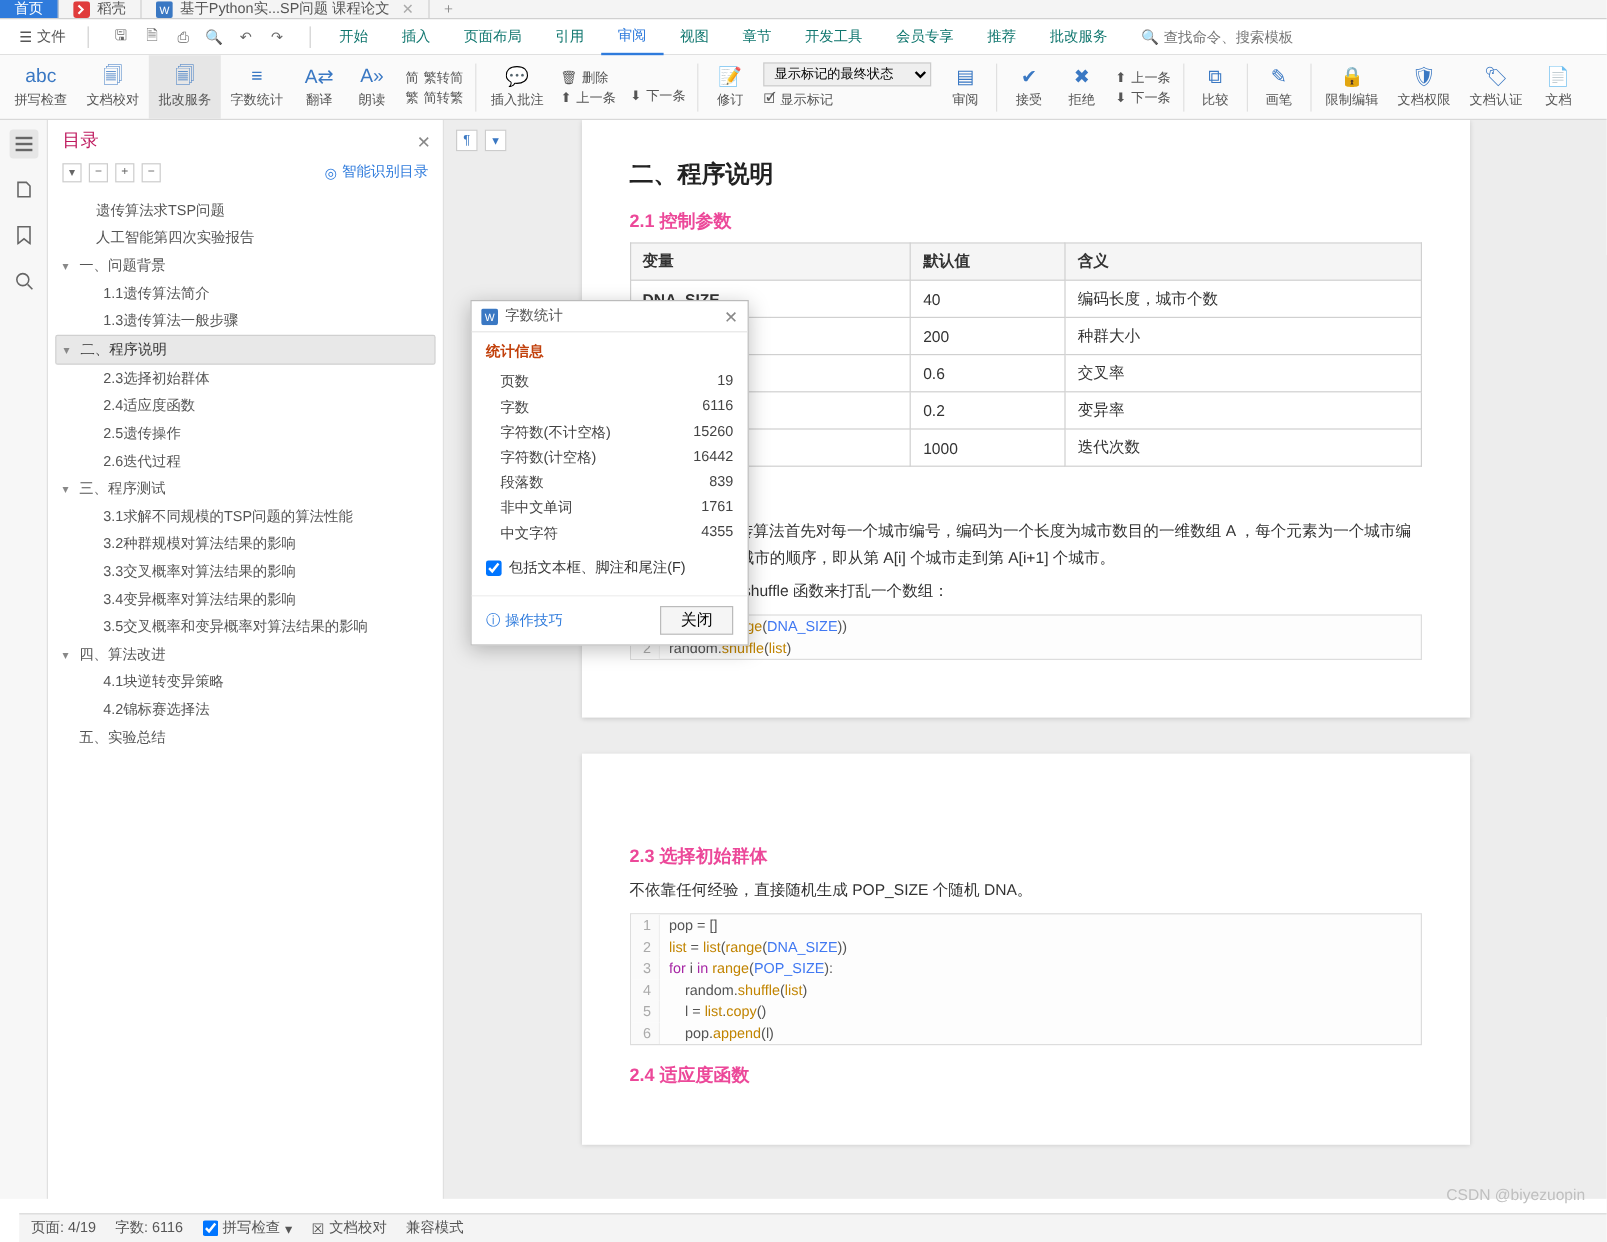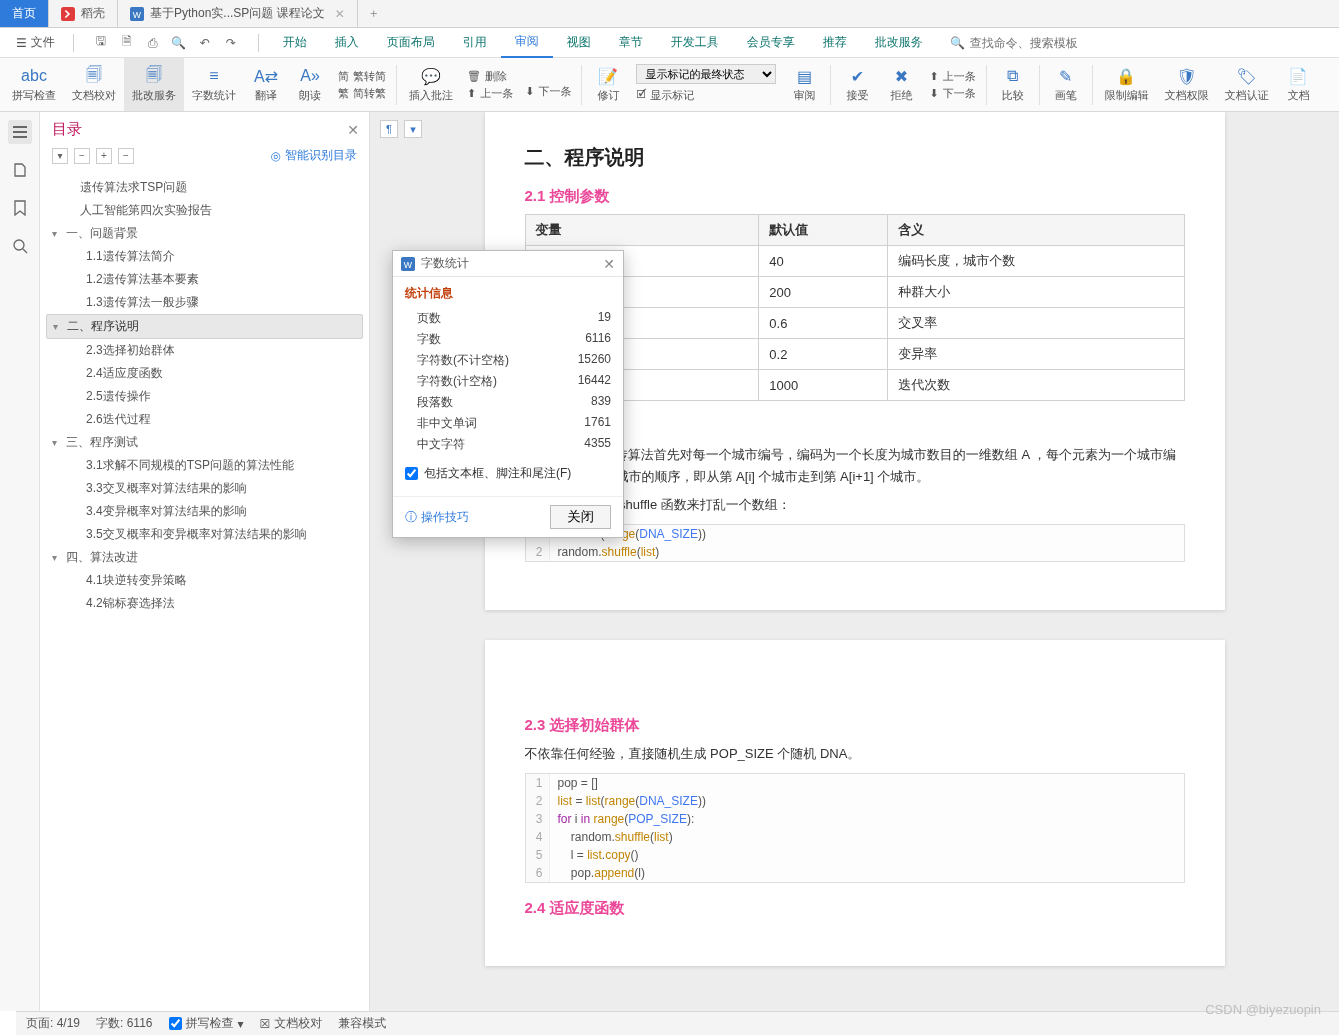--- a/index.html
+++ b/index.html
@@ -1,19 +1,19 @@
 <!DOCTYPE html>
 <html><head>
 <meta charset="utf-8">
 <style>
 * { margin: 0; padding: 0; box-sizing: border-box; font-family: "Microsoft YaHei", sans-serif; }
 body { background: #fff; font-size: 12px; color: #333; width: 1339px; height: 1035px; overflow: hidden; position: relative; }
 
 
-.tabbar { height: 28px; background: #f4f4f4; border-bottom: 1px solid #d0d0d0; display: flex; align-items: stretch; }
+.tabbar { height: 16px; background: #f4f4f4; border-bottom: 1px solid #d0d0d0; display: flex; align-items: stretch; }
 .tabbar .tab { display: flex; align-items: center; padding: 0 12px; border-right: 1px solid #d0d0d0; cursor: pointer; gap: 6px; font-size: 12px; color: #555; }
 .tabbar .tab.home { background: #2f7bdc; color: #fff; }
 .tabbar .tab .ico { width: 14px; height: 14px; display: inline-block; }
 .tabbar .plus { padding: 0 10px; display:flex; align-items:center; color:#888; }
 
 
 .menubar { height: 30px; display: flex; align-items: center; border-bottom: 1px solid #e0e0e0; padding: 0 8px; gap: 4px; }
 .menubar .file { display:flex; align-items:center; gap:4px; padding:0 8px; cursor:pointer; color:#555; }
 .menubar .qat { display:flex; align-items:center; gap:8px; padding:0 8px; }
 .menubar .qat .qbtn { width:18px; height:18px; color:#666; cursor:pointer; display:flex; align-items:center; justify-content:center; }
@@ -87,21 +87,21 @@
 .dialog .drow { display:flex; justify-content:space-between; padding:2px 0 2px 12px; color:#444; }
 .dialog .dchk { margin:10px 0 6px 0; display:flex; align-items:center; gap:6px; }
 .dialog .dfoot { display:flex; align-items:center; justify-content:space-between; padding:8px 12px; border-top:1px solid #eee; }
 .dialog .tips { color:#2f7bdc; cursor:pointer; display:flex; align-items:center; gap:4px; }
 .dialog .closebtn { border:1px solid #bbb; background:#f5f5f5; padding:2px 16px; cursor:pointer; }
 
 
 .status { position:absolute; bottom:0; left:16px; right:0; height:24px; background:#f4f4f4; border-top:1px solid #d8d8d8; display:flex; align-items:center; padding:0 10px; font-size:12px; color:#555; gap:16px; }
 .status .sitem { display:flex; align-items:center; gap:4px; cursor:pointer; }
 
-.watermark { position:absolute; right:18px; bottom:18px; color:#bfbfbf; font-size:13px; }
+.watermark { position:absolute; right:18px; bottom:32px; color:#bfbfbf; font-size:13px; }
 
 svg { display:block; }
 </style>
 </head>
 <body>
 
 <div class="tabbar">
   <div class="tab home">
       <span>首页</span>
     </div>
@@ -341,24 +341,20 @@
         <div class="node ind1">
           <span class="tw">▾</span>
           <span>一、问题背景</span>
         </div>
         <div class="node ind2">
           <span class="tw"></span>
           <span>1.1遗传算法简介</span>
         </div>
         <div class="node ind2">
           <span class="tw"></span>
-          <span>1.2遗传算法基本要素</span>
-        </div>
-        <div class="node ind2">
-          <span class="tw"></span>
           <span>1.3遗传算法一般步骤</span>
         </div>
         <div class="node ind1 active">
           <span class="tw">▾</span>
           <span>二、程序说明</span>
         </div>
         <div class="node ind2">
           <span class="tw"></span>
           <span>2.3选择初始群体</span>
         </div>
@@ -377,20 +373,24 @@
         <div class="node ind1">
           <span class="tw">▾</span>
           <span>三、程序测试</span>
         </div>
         <div class="node ind2">
           <span class="tw"></span>
           <span>3.1求解不同规模的TSP问题的算法性能</span>
         </div>
         <div class="node ind2">
           <span class="tw"></span>
+          <span>3.2种群规模对算法结果的影响</span>
+        </div>
+        <div class="node ind2">
+          <span class="tw"></span>
           <span>3.3交叉概率对算法结果的影响</span>
         </div>
         <div class="node ind2">
           <span class="tw"></span>
           <span>3.4变异概率对算法结果的影响</span>
         </div>
         <div class="node ind2">
           <span class="tw"></span>
           <span>3.5交叉概率和变异概率对算法结果的影响</span>
         </div>
@@ -398,20 +398,24 @@
           <span class="tw">▾</span>
           <span>四、算法改进</span>
         </div>
         <div class="node ind2">
           <span class="tw"></span>
           <span>4.1块逆转变异策略</span>
         </div>
         <div class="node ind2">
           <span class="tw"></span>
           <span>4.2锦标赛选择法</span>
+        </div>
+        <div class="node ind1">
+          <span class="tw"></span>
+          <span>五、实验总结</span>
         </div>
       </div>
   </div>
 
   <div class="docarea">
     <div class="doctoolbar">
       <div class="dbtn">¶</div>
       <div class="dbtn">▾</div>
     </div>
 

